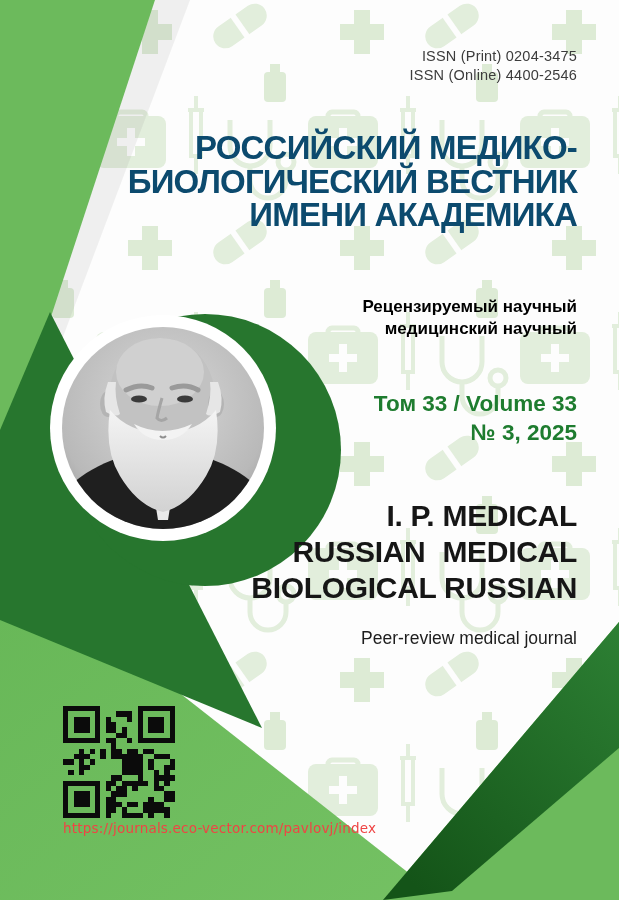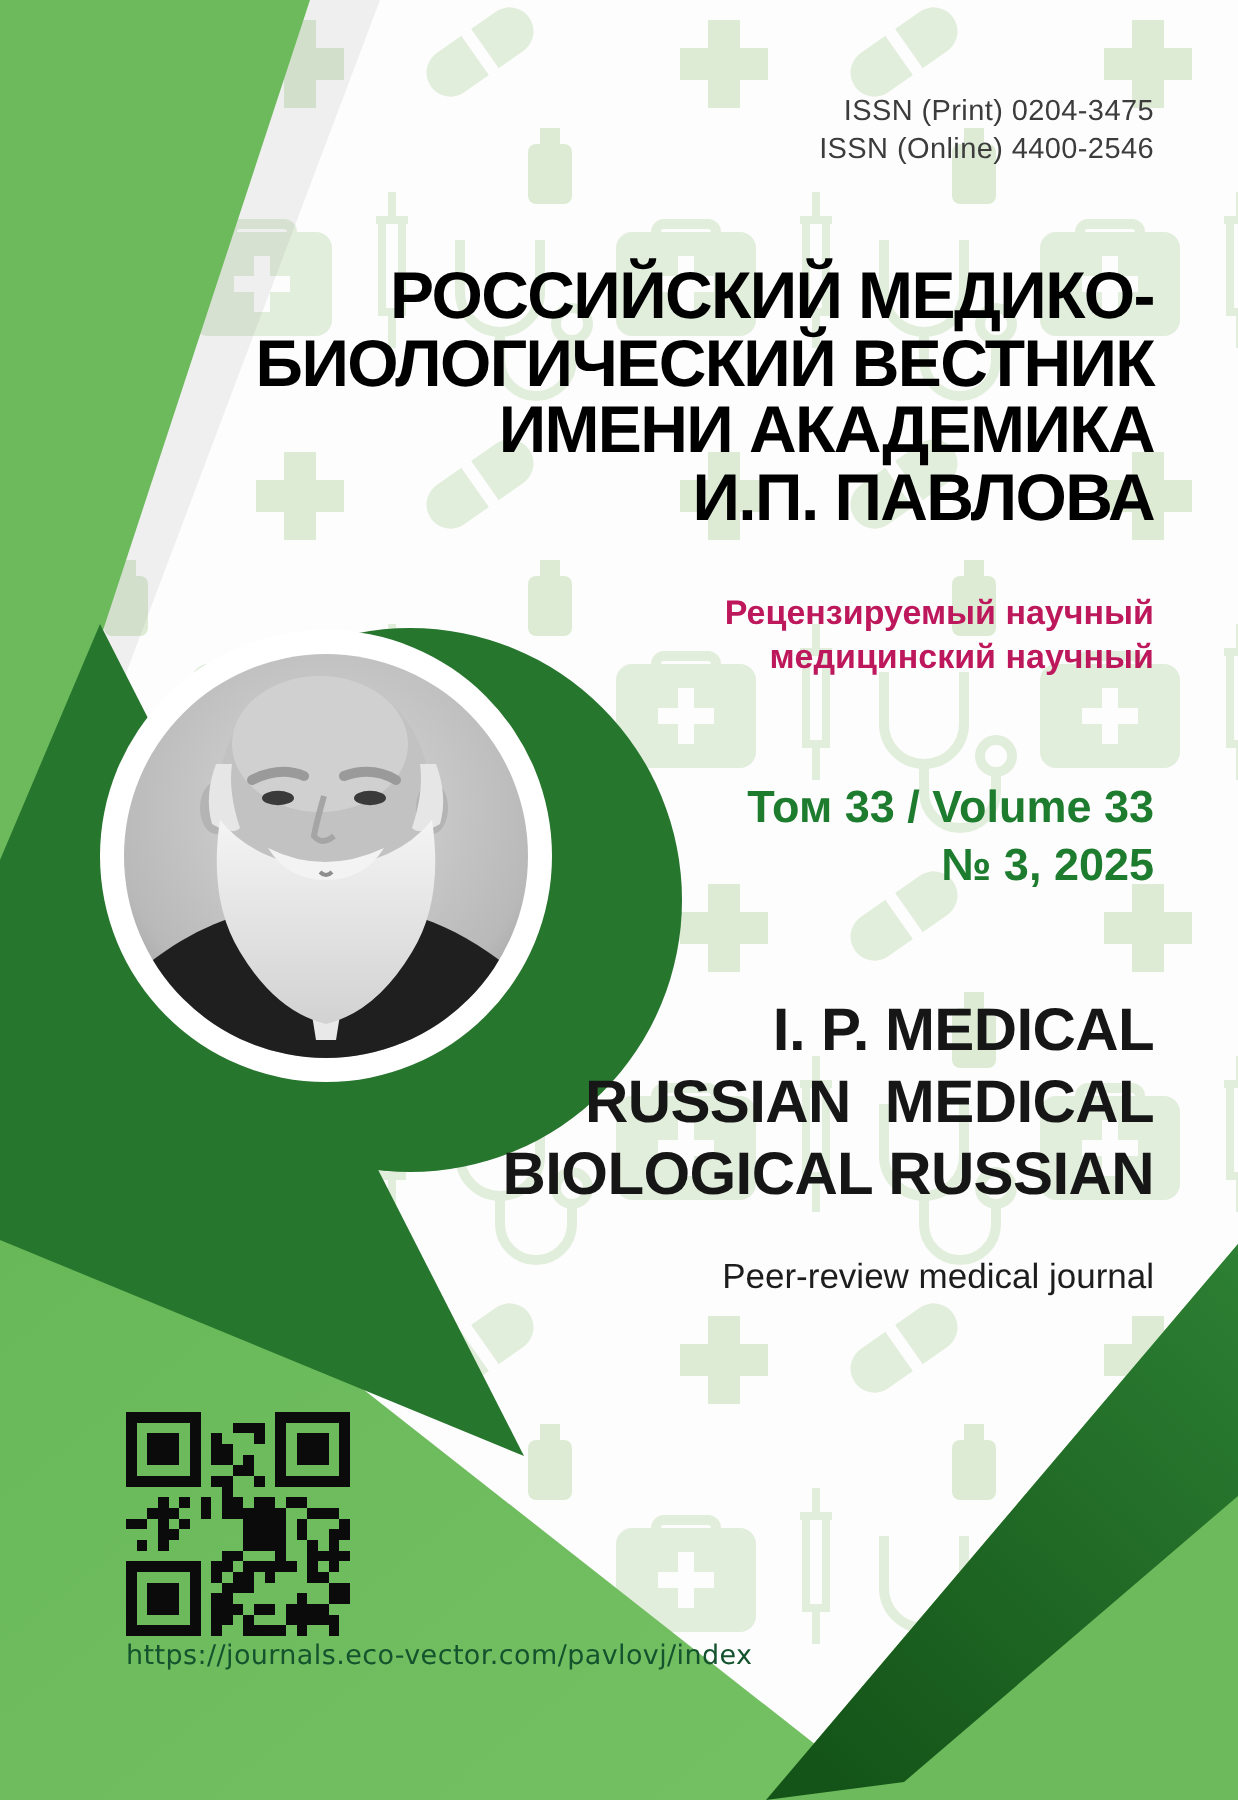--- a/index.html
+++ b/index.html
@@ -5,28 +5,28 @@
   html,body{margin:0;padding:0;background:#e8e8e8;}
   .page{
     position:relative;width:619px;height:900px;margin:0 auto;
     background:#fdfdfd;overflow:hidden;
     font-family:"Liberation Sans",sans-serif;
   }
   .layer{position:absolute;left:0;top:0;width:619px;height:900px;}
   
   .tright{position:absolute;right:42px;text-align:right;color:#222;}
   .issn{top:47px;font-size:14.5px;line-height:19px;font-weight:400;color:#3c3c3c;letter-spacing:.2px;}
-  .title-ru{top:131px;font-size:33px;line-height:33.5px;font-weight:700;color:#000000;letter-spacing:-0.8px;}
-  .subtitle-ru{top:296px;font-size:17px;line-height:22px;font-weight:700;color:#be185d;}
+  .title-ru{top:131px;font-size:33px;line-height:33.5px;font-weight:700;color:#0c4a6e;letter-spacing:-0.8px;}
+  .subtitle-ru{top:296px;font-size:17px;line-height:22px;font-weight:700;color:#000000;}
   .issue{top:390px;font-size:22.5px;line-height:28.5px;font-weight:700;color:#1e7c2f;}
   .title-en{top:498px;font-size:30px;line-height:36px;font-weight:700;color:#161616;letter-spacing:-0.3px;}
   .title-en .wsp{word-spacing:9px;}
   .subtitle-en{top:628px;font-size:17.5px;font-weight:400;color:#1d1d1d;}
   .url{position:absolute;left:63px;top:820px;font-family:"DejaVu Sans",sans-serif;
-       font-size:13.5px;color:#14532d;letter-spacing:.2px;text-decoration:none;}
+       font-size:13.5px;color:#ef4444;letter-spacing:.2px;text-decoration:none;}
   .qr{position:absolute;left:63px;top:706px;width:112px;height:112px;}
   .line{display:block;}
 </style>
 </head>
 <body>
 
 <div class="page">
 
   <svg class="layer" width="619" height="900" viewBox="0 0 619 900" aria-hidden="true">
     <defs>
@@ -136,21 +136,20 @@
 
   <div class="tright issn">
     <span class="line">ISSN (Print) 0204-3475</span>
     <span class="line">ISSN (Online) 4400-2546</span>
   </div>
 
   <div class="tright title-ru">
     <span class="line">РОССИЙСКИЙ МЕДИКО-</span>
     <span class="line">БИОЛОГИЧЕСКИЙ ВЕСТНИК</span>
     <span class="line">ИМЕНИ АКАДЕМИКА</span>
-    <span class="line">И.П. ПАВЛОВА</span>
   </div>
 
   <div class="tright subtitle-ru">
     <span class="line">Рецензируемый научный</span>
     <span class="line">медицинский научный</span>
   </div>
 
   <div class="tright issue">
     <span class="line">Том 33 / Volume 33</span>
     <span class="line">№ 3, 2025</span>

